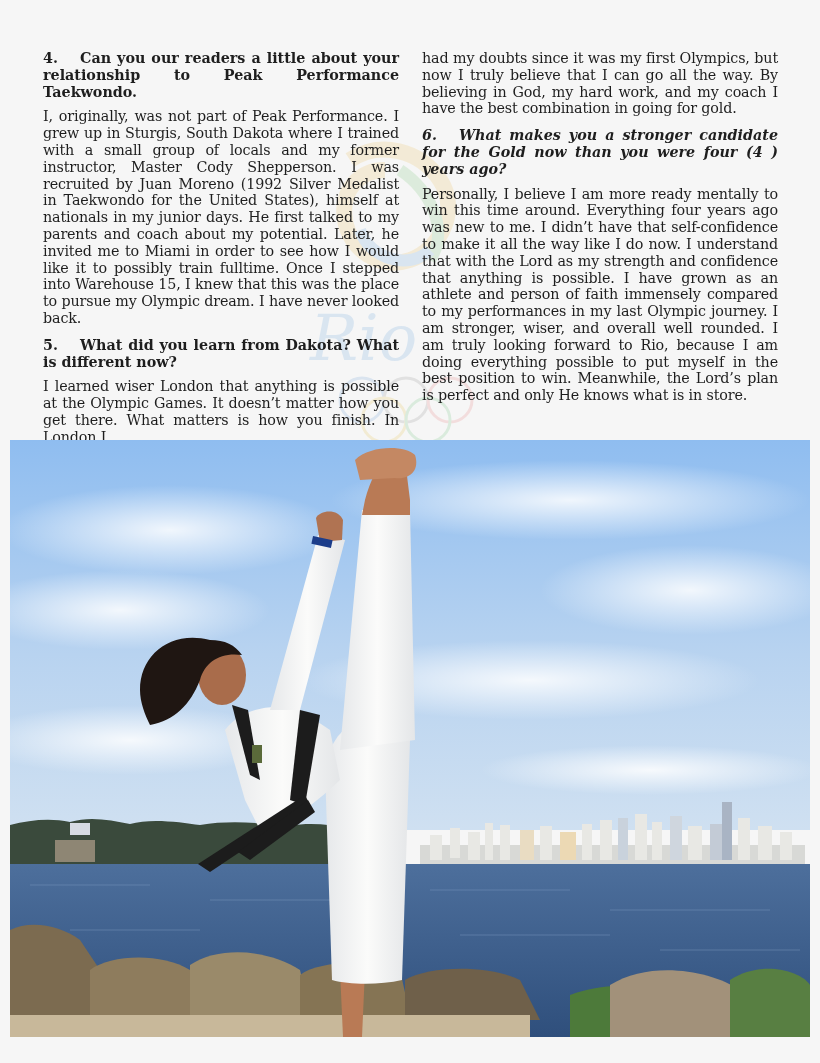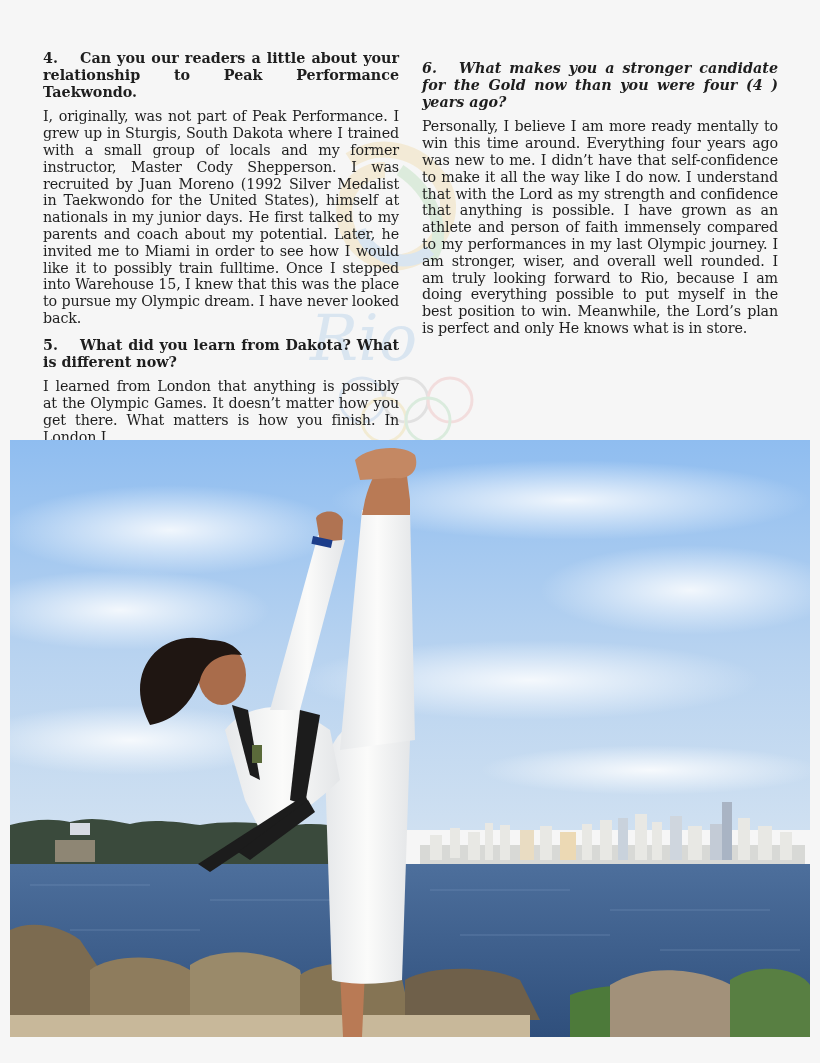--- a/index.html
+++ b/index.html
@@ -41,24 +41,25 @@
 </svg>
 
 <div class="col col-left">
   <p class="q">
     <span class="num">4.</span><span>Can you our readers a little about your relationship to Peak Performance Taekwondo.</span>
   </p>
   <p class="p">I, originally, was not part of Peak Performance. I grew up in Sturgis, South Dakota where I trained with a small group of locals and my former instructor, Master Cody Shepperson. I was recruited by Juan Moreno (1992 Silver Medalist in Taekwondo for the United States), himself at nationals in my junior days. He first talked to my parents and coach about my potential. Later, he invited me to Miami in order to see how I would like it to possibly train fulltime. Once I stepped into Warehouse 15, I knew that this was the place to pursue my Olympic dream. I have never looked back.</p>
   <p class="q" style="margin-top:10px;">
     <span class="num">5.</span><span>What did you learn from Dakota? What is different now?</span>
   </p>
-  <p class="p">I learned from London that anything is possibly at the Olympic Games. It doesn’t matter how you get there. What matters is how you finish. In London I</p>
+  <p class="p">I learned wiser London that anything is possible at the Olympic Games. It doesn’t matter how you get there. What matters is how you finish. In London I</p>
 </div>
 
 <div class="col col-right">
+  <p class="p">had my doubts since it was my first Olympics, but now I truly believe that I can go all the way. By believing in God, my hard work, and my coach I have the best combination in going for gold.</p>
   <p class="q" style="margin-top:10px;font-style:italic;">
     <span class="num">6.</span><span>What makes you a stronger candidate for the Gold now than you were four (4 ) years ago?</span>
   </p>
   <p class="p">Personally, I believe I am more ready mentally to win this time around. Everything four years ago was new to me. I didn’t have that self-confidence to make it all the way like I do now. I understand that with the Lord as my strength and confidence that anything is possible.  I have grown as an athlete and person of faith immensely compared to my performances in my last Olympic journey. I am stronger, wiser, and overall well rounded. I am truly looking forward to Rio, because I am doing everything possible to put myself in the best position to win. Meanwhile, the Lord’s plan is perfect and only He knows what is in store.</p>
 </div>
 
 <div class="photo">
   <svg width="800" height="597" viewBox="0 0 800 597">
     <defs>
       <linearGradient id="sky" x1="0" y1="0" x2="0" y2="1">

